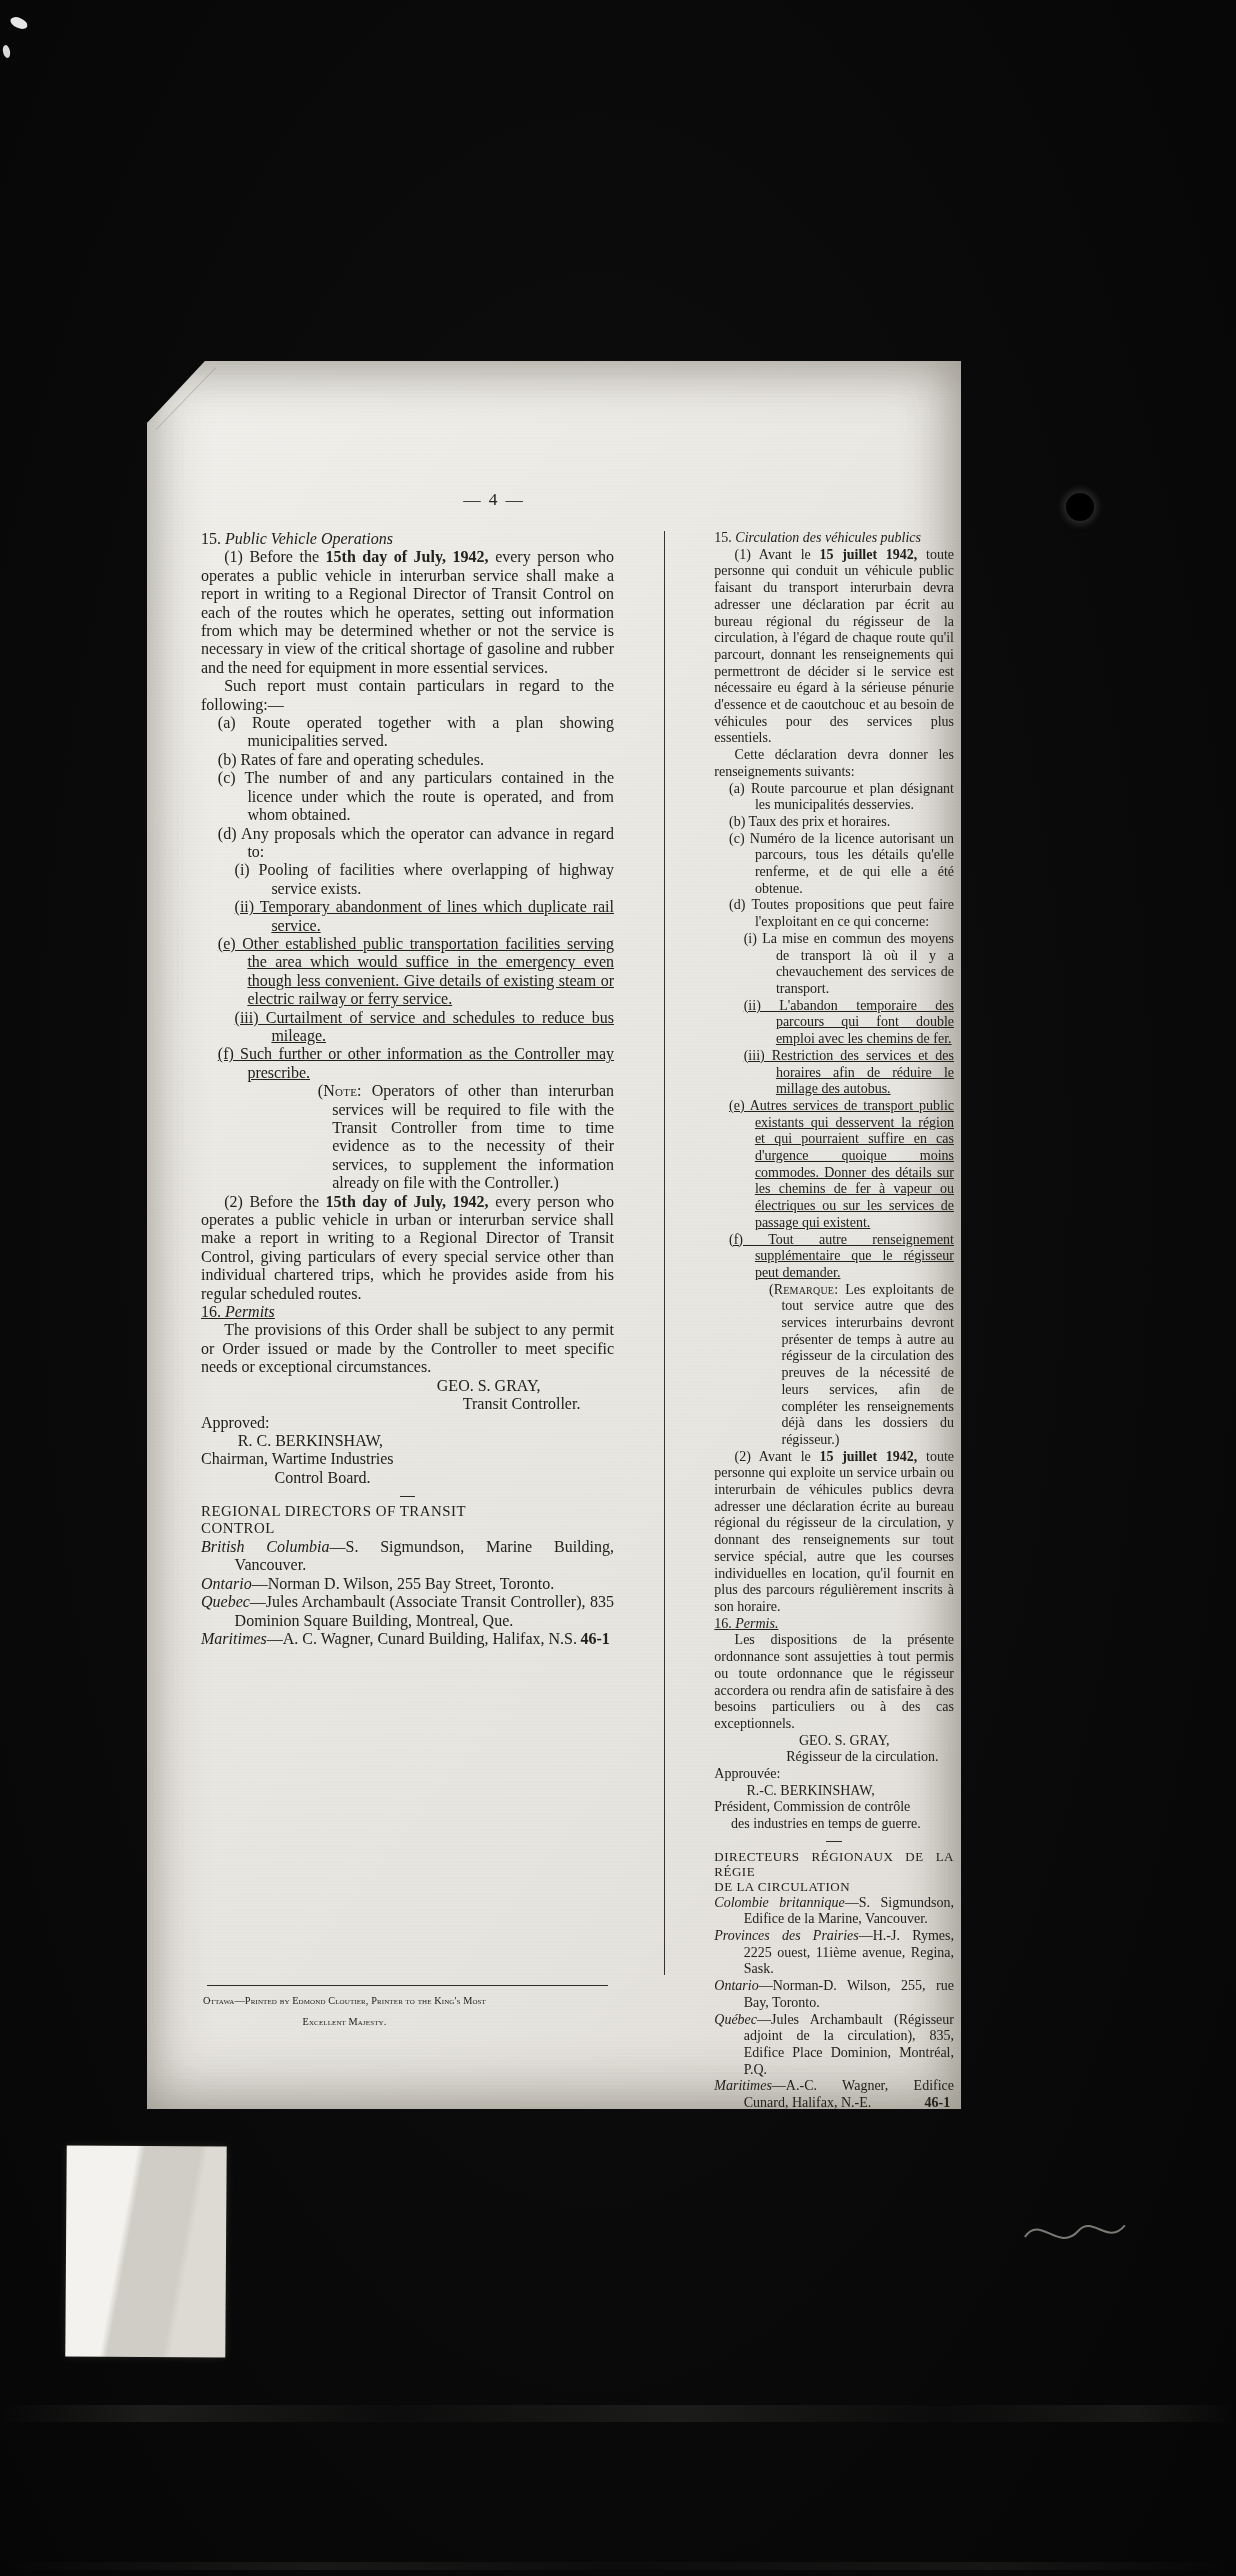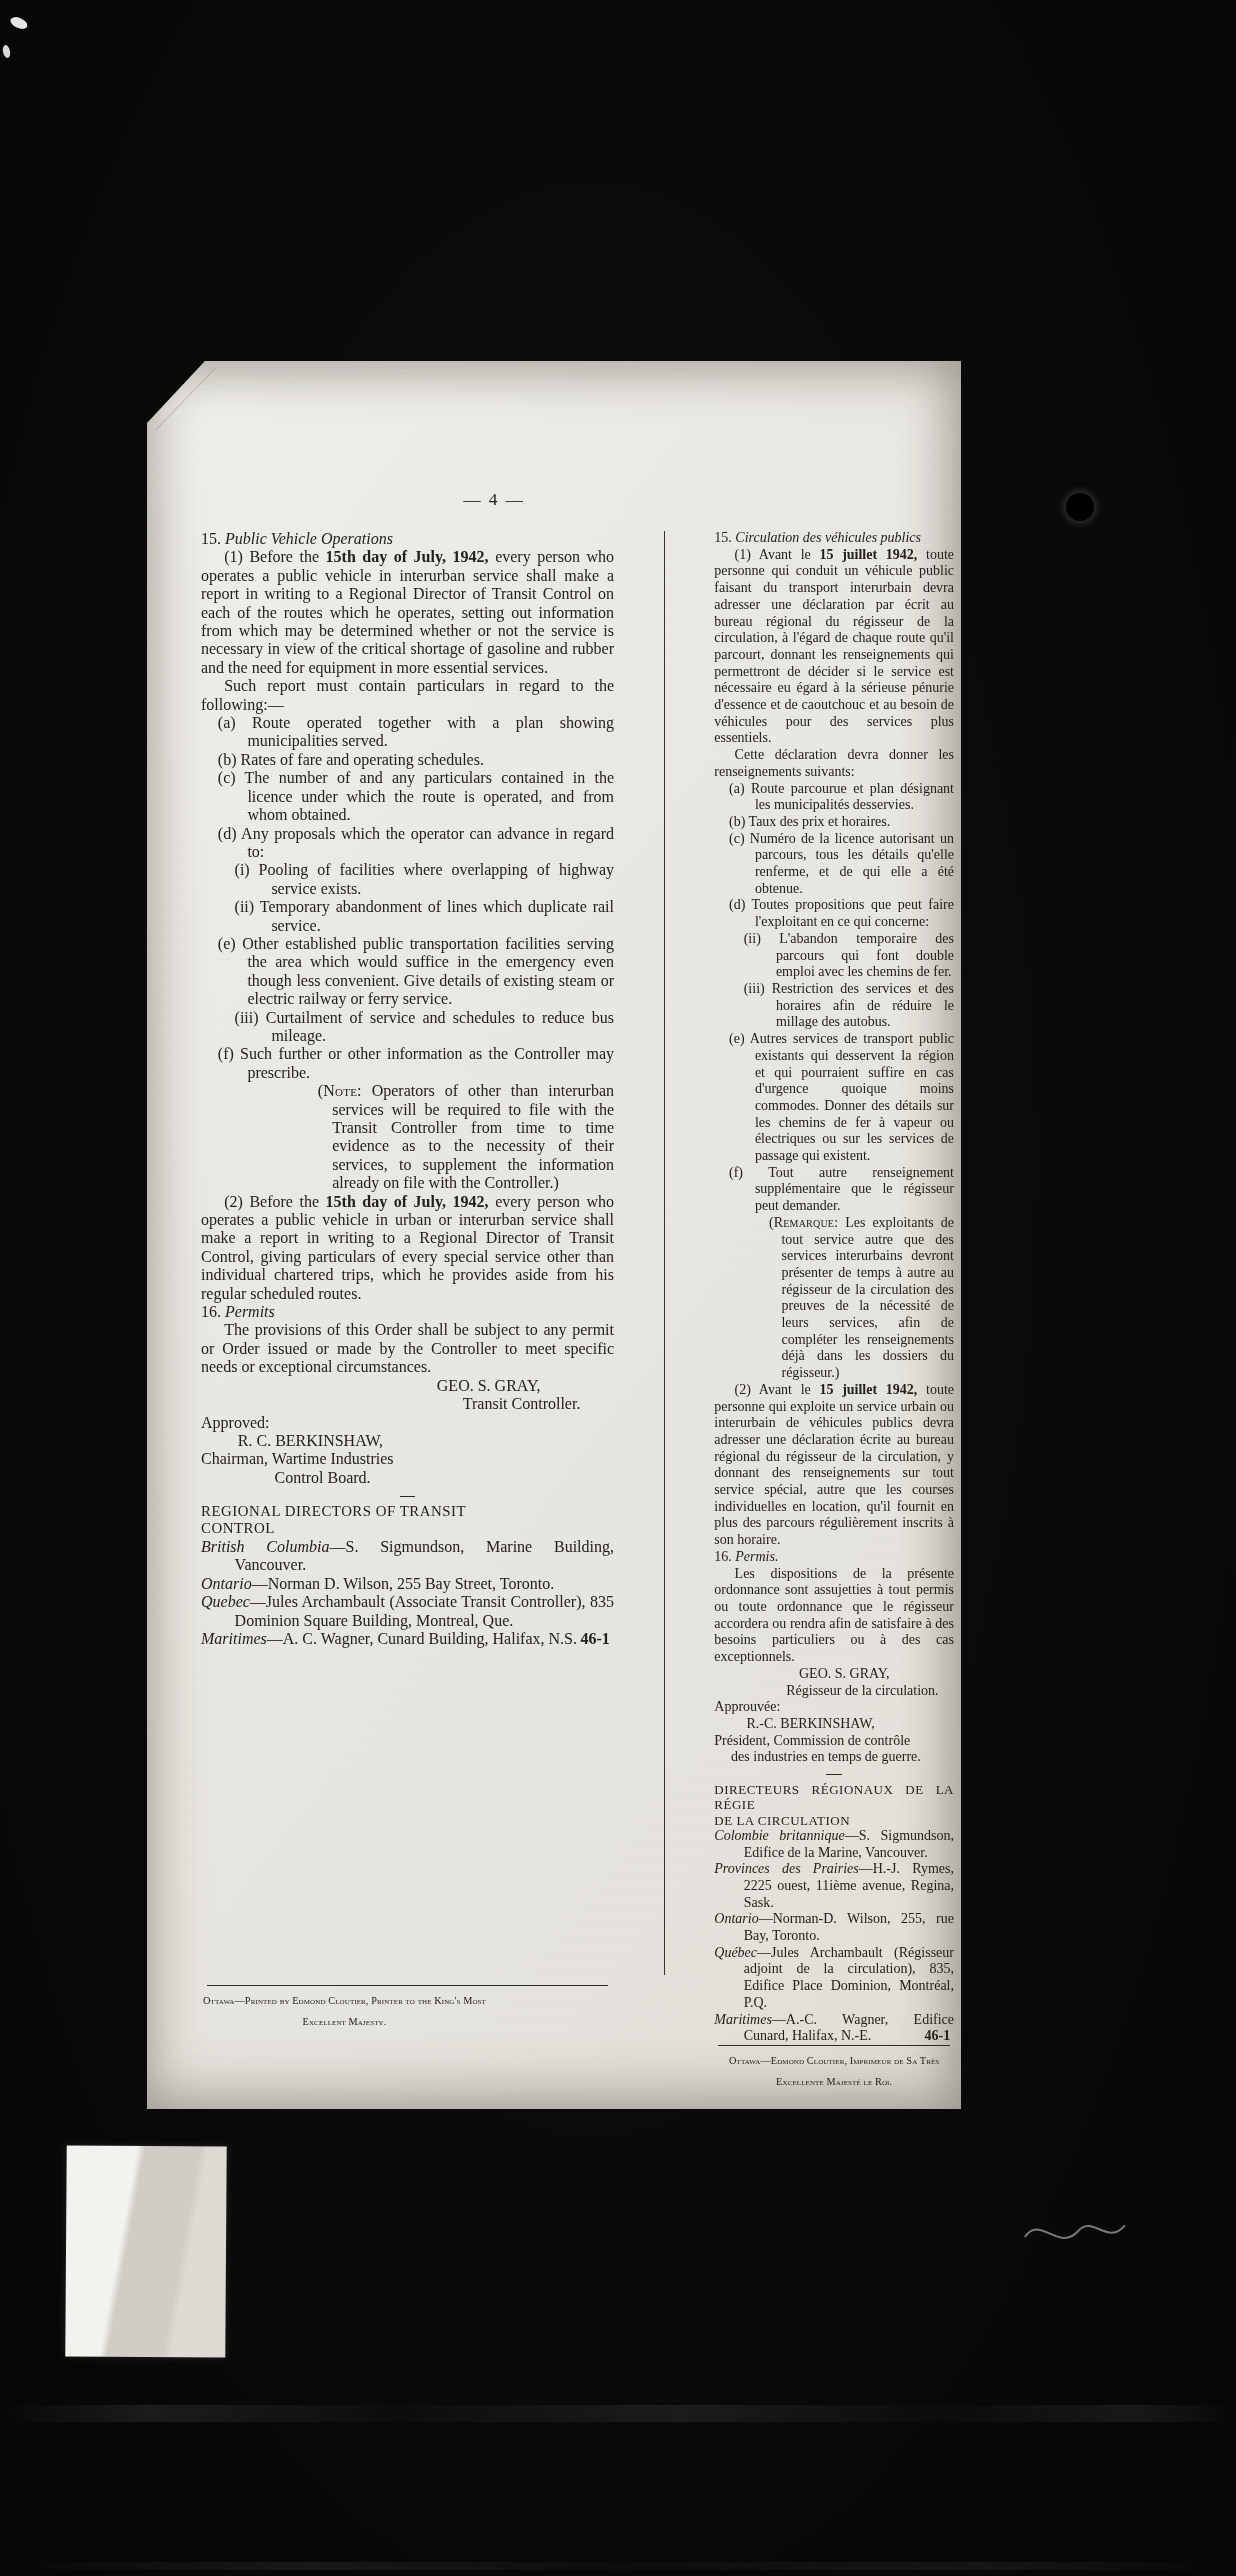--- a/index.html
+++ b/index.html
@@ -39,21 +39,21 @@
   }
   .columns { display:flex; align-items:stretch; margin-top:41px; height:1502px;gap:36px; }
   .col { display:flex; flex-direction:column; }
   .col p { margin:0; text-align:justify; }
   .col-en { width:413px; font-size:16px; line-height:18.4px; }
   .col-fr { flex:1; font-size:14px; line-height:16.7px; }
   .divider { width:1.3px; background:#35332c; margin:1.3px 13.5px 57px 13.5px; }
 
   .sec-head { text-align:left !important; margin-bottom:1.3px; }
   .mt  { margin-top:4.5px; }
-  .mt2 { margin-top:7px; }
+  .mt2 { margin-top:7px;text-decoration:underline; }
   .ind { text-indent:1.45em; }
   .li   { margin-top:3.2px; }
   .li-a { padding-left:2.9em; text-indent:-1.85em; }
   .li-i { padding-left:4.4em; text-indent:-2.3em; }
   .col-en .note { padding-left:8.2em; text-indent:-0.9em; }
   .col-fr .note { padding-left:4.8em; text-indent:-0.9em; }
   .sc { font-variant:small-caps; letter-spacing:0.2px; }
 
   .sig-name { text-align:right !important; padding-right:4.6em; margin-top:6.4px; }
   .sig-role { text-align:right !important; padding-right:2.1em; }
@@ -180,20 +180,21 @@
           <p class="sec-head"><span>15.</span> <i>Circulation des véhicules publics</i></p>
 
           <p class="ind"><span>(1) Avant le </span><b>15 juillet 1942,</b><span> toute personne qui conduit un véhicule public faisant du transport interurbain devra adresser une déclaration par écrit au bureau régional du régisseur de la circulation, à l'égard de chaque route qu'il parcourt, donnant les renseignements qui permettront de décider si le service est nécessaire eu égard à la sérieuse pénurie d'essence et de caoutchouc et au besoin de véhicules pour des services plus essentiels.</span></p>
 
           <p class="ind mt">Cette déclaration devra donner les renseignements suivants:</p>
 
           <p class="li li-a">(a) Route parcourue et plan désignant les municipalités desservies.</p>
           <p class="li li-a">(b) Taux des prix et horaires.</p>
           <p class="li li-a">(c) Numéro de la licence autorisant un parcours, tous les détails qu'elle renferme, et de qui elle a été obtenue.</p>
           <p class="li li-a">(d) Toutes propositions que peut faire l'exploitant en ce qui concerne:</p>
+          <p class="li li-i">(i) La mise en commun des moyens de transport là où il y a chevauchement des services de transport.</p>
           <p class="li li-i mt2">(ii) L'abandon temporaire des parcours qui font double emploi avec les chemins de fer.</p>
           <p class="li li-i mt2">(iii) Restriction des services et des horaires afin de réduire le millage des autobus.</p>
           <p class="li li-a mt2">(e) Autres services de transport public existants qui desservent la région et qui pourraient suffire en cas d'urgence quoique moins commodes. Donner des détails sur les chemins de fer à vapeur ou électriques ou sur les services de passage qui existent.</p>
           <p class="li li-a mt2">(f) Tout autre renseignement supplémentaire que le régisseur peut demander.</p>
 
           <p class="note mt"><span class="sc">(Remarque:</span><span> Les exploitants de tout service autre que des services interurbains devront présenter de temps à autre au régisseur de la circulation des preuves de la nécessité de leurs services, afin de compléter les renseignements déjà dans les dossiers du régisseur.)</span></p>
 
           <p class="ind mt"><span>(2) Avant le </span><b>15 juillet 1942,</b><span> toute personne qui exploite un service urbain ou interurbain de véhicules publics devra adresser une déclaration écrite au bureau régional du régisseur de la circulation, y donnant des renseignements sur tout service spécial, autre que les courses individuelles en location, qu'il fournit en plus des parcours régulièrement inscrits à son horaire.</span></p>
 
           <p class="sec-head mt2"><span>16.</span> <i>Permis.</i></p>

